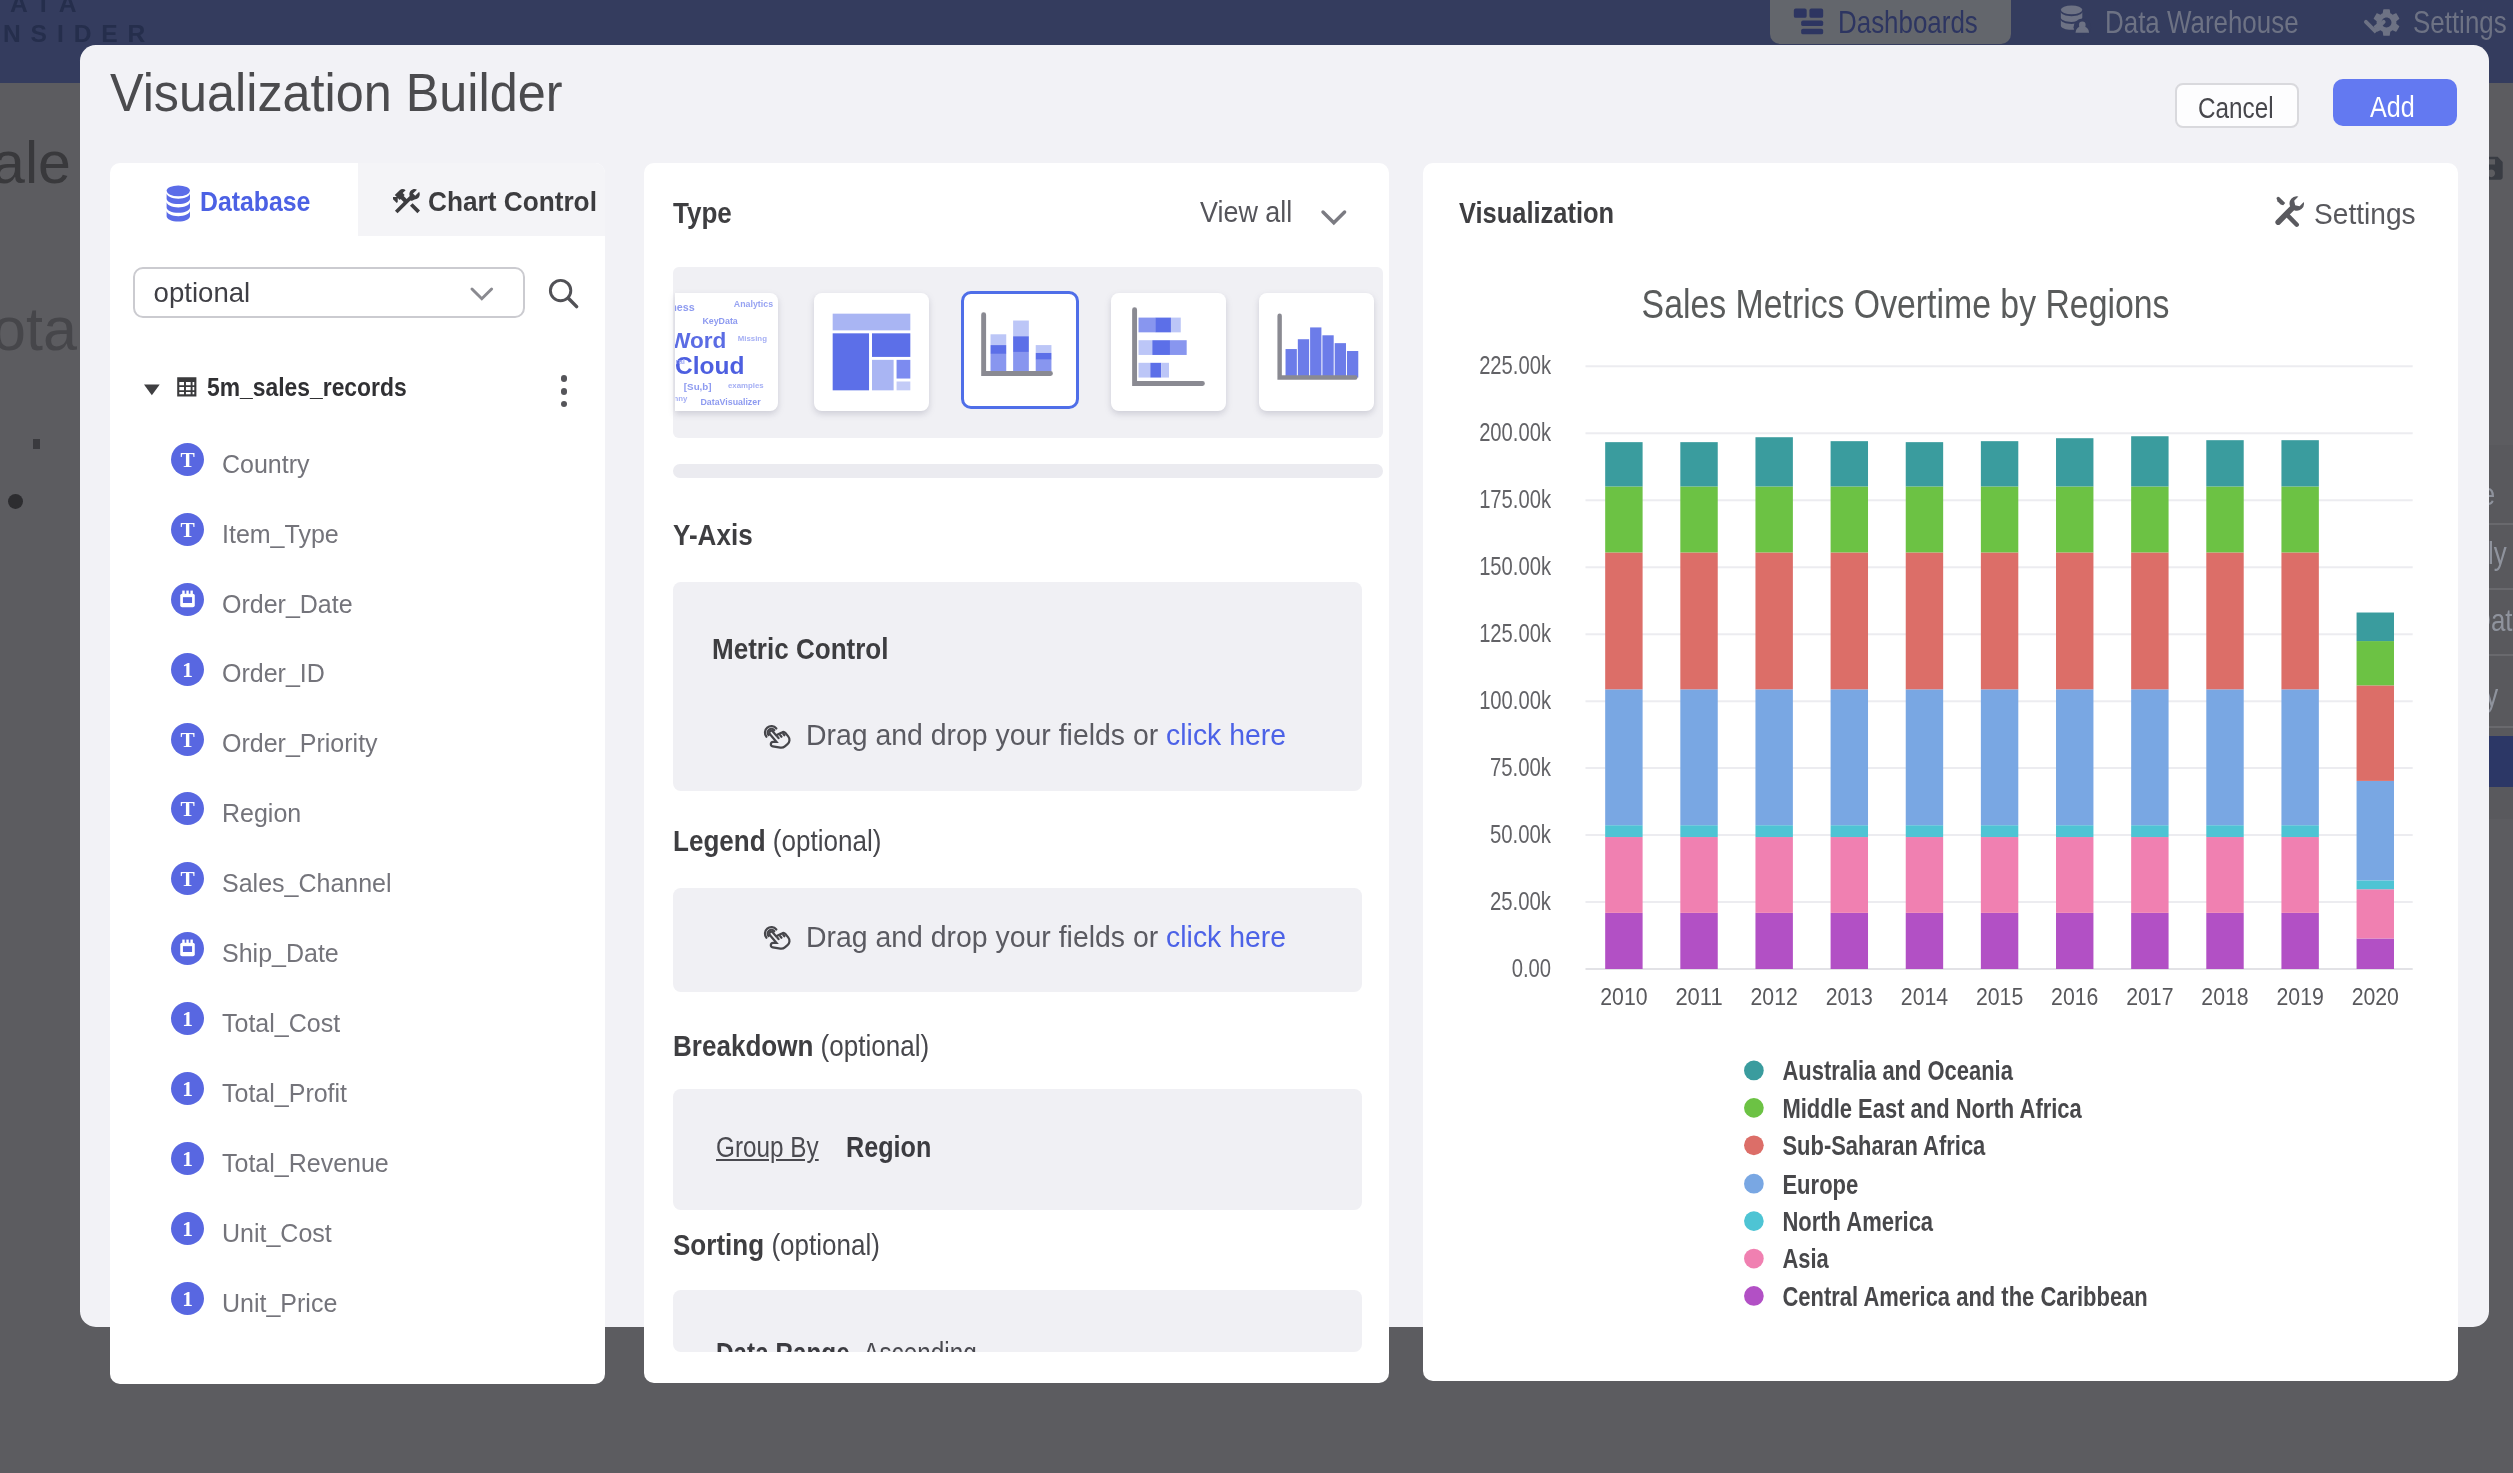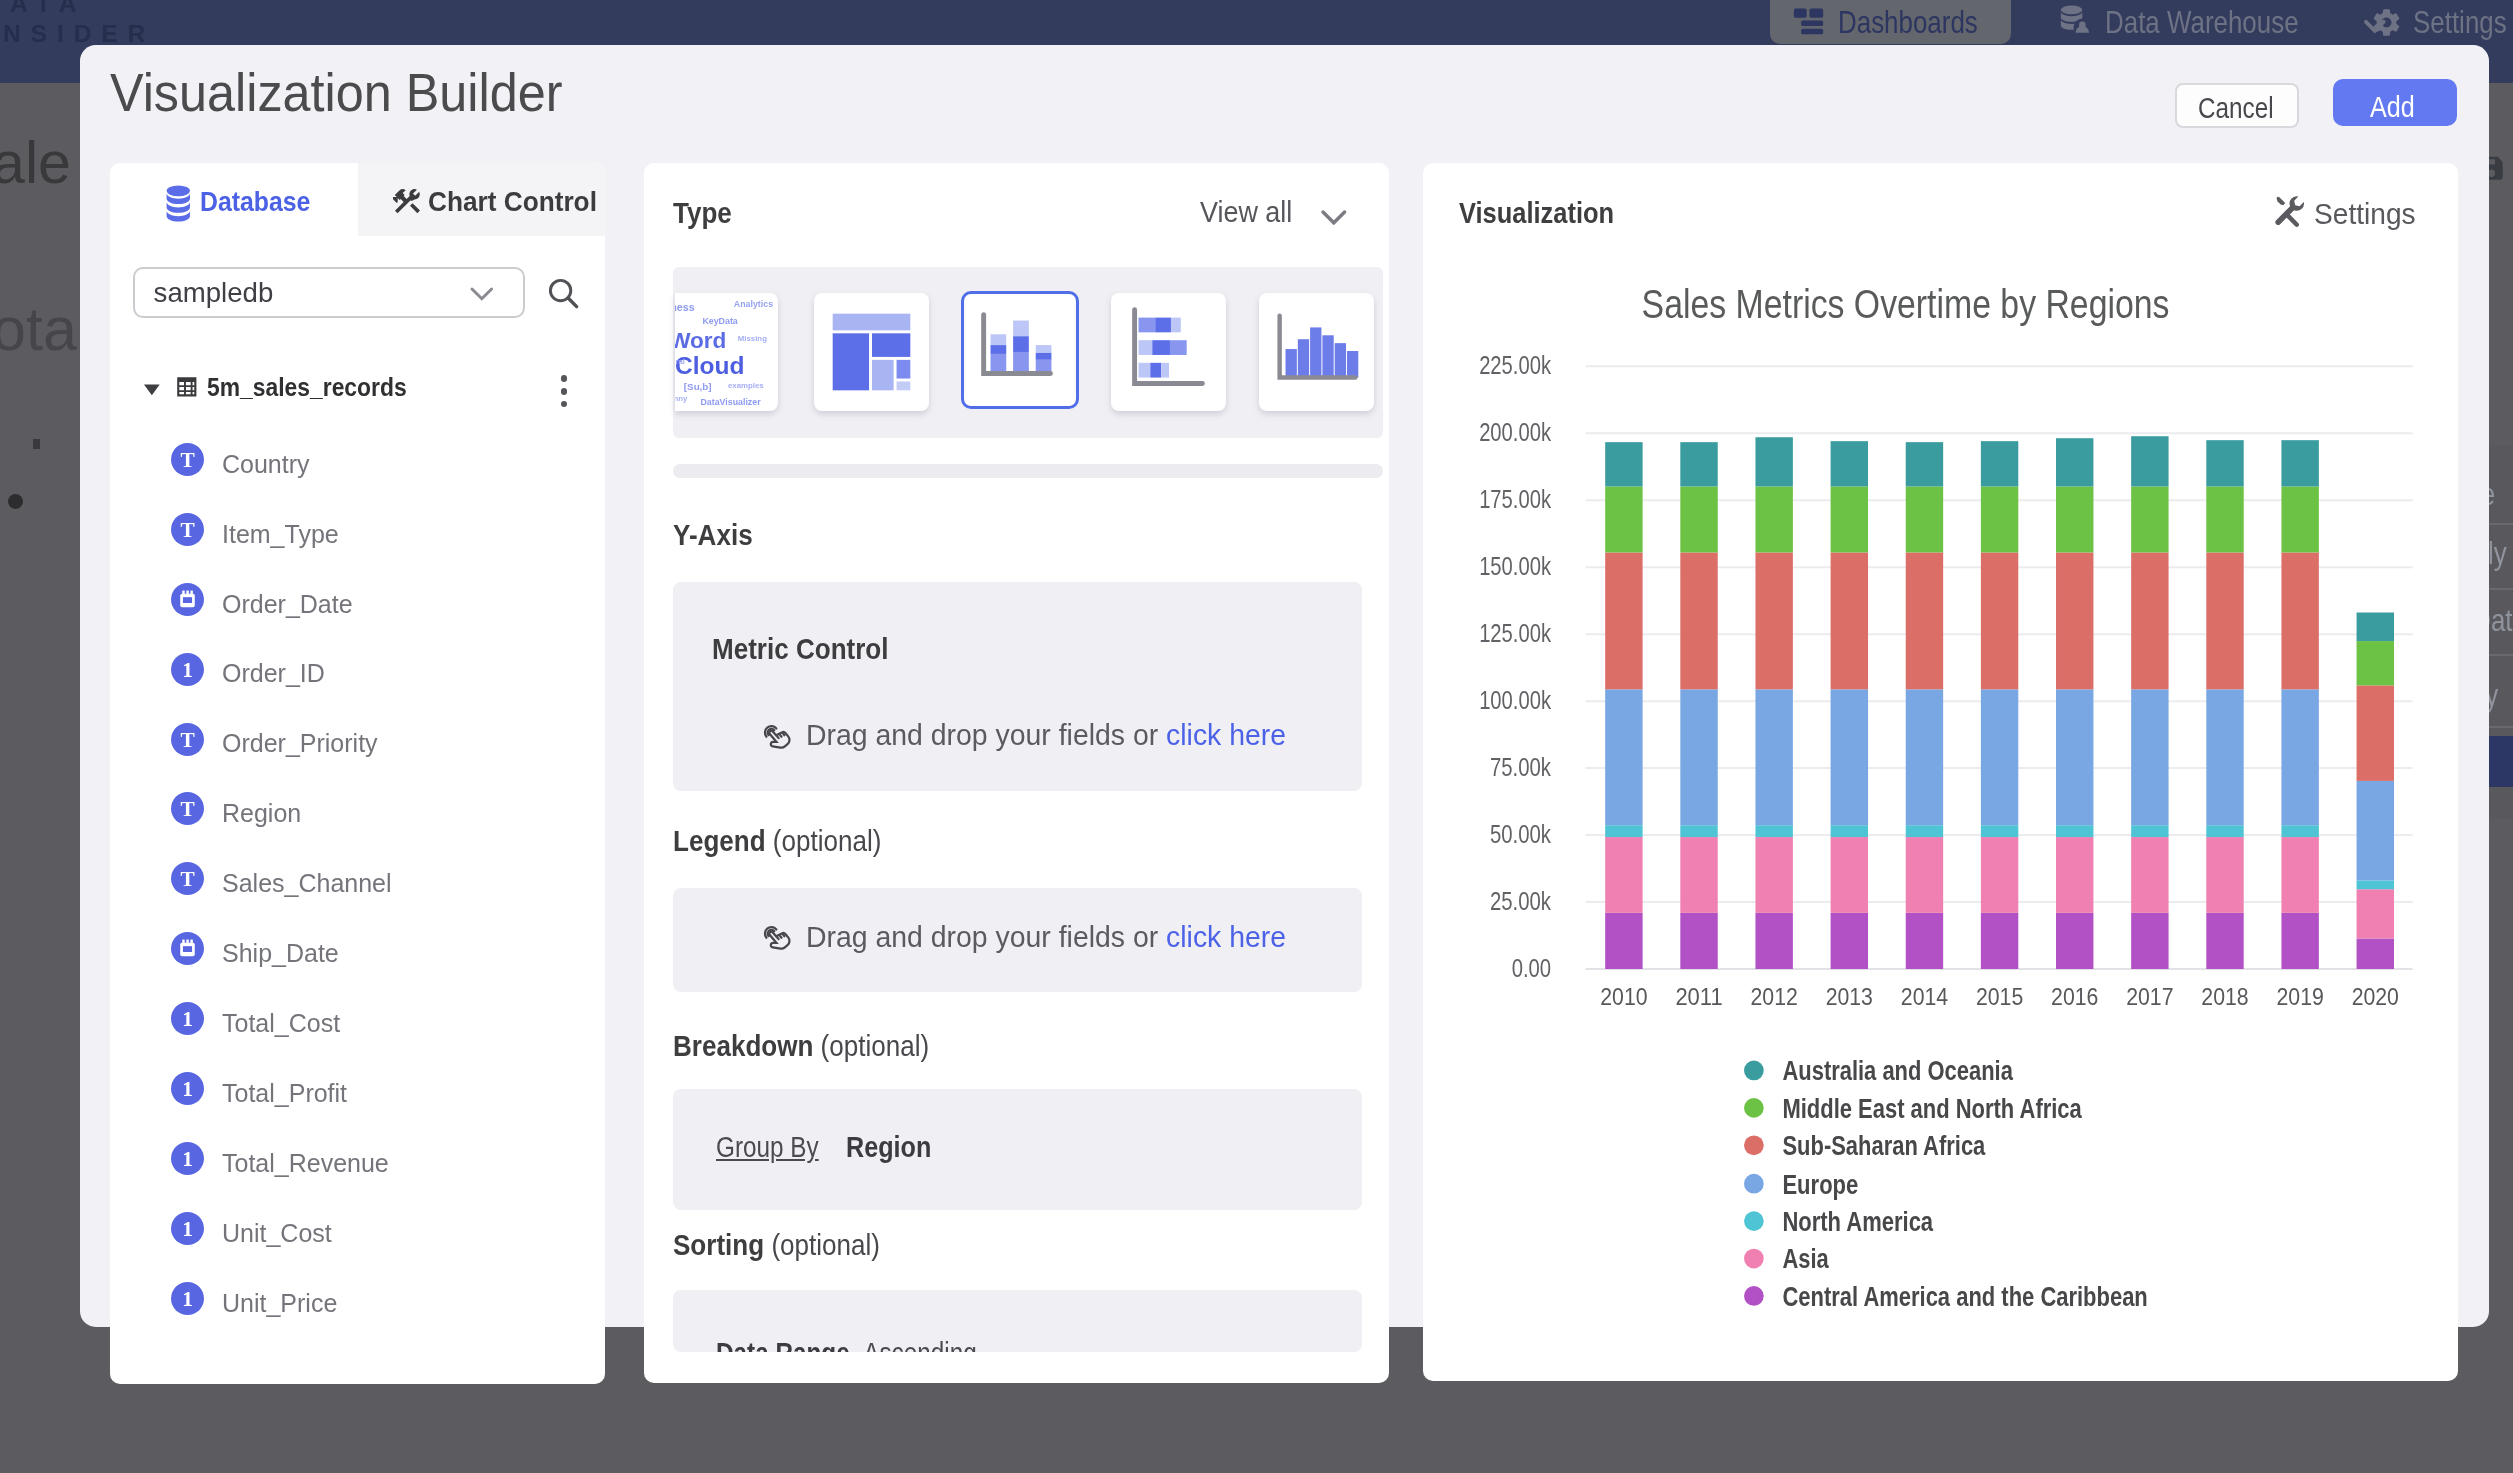--- a/index.html
+++ b/index.html
@@ -76,21 +76,21 @@
           <path d="M.5 17.5 c0 3 5.4 5.5 12 5.5 s12-2.5 12-5.5 v5.5 c0 3-5.4 5.5-12 5.5 s-12-2.5-12-5.5z"></path>
           <path d="M.5 26.5 c0 3 5.4 5.5 12 5.5 s12-2.5 12-5.5 v5.5 c0 3-5.4 5.5-12 5.5 s-12-2.5-12-5.5z"></path>
         </g>
   </svg>
   <div class="t" style="left:90px;top:24.6px;font-size:27.6px;font-weight:bold;color:#4c61e4;transform:scaleX(.9);">Database</div>
   <svg class="abs" style="left:283px;top:22.7px;" width="29.6" height="31.5" viewBox="0 0 24 24">
         <path fill="#3c3c3f" d="M13.78 15.3l6 6 2.11-2.16-6-6zM17.5 10.1c2.32 0 4.2-1.88 4.2-4.2 0-.69-.18-1.33-.47-1.91L18 7.22 16.18 5.4l3.23-3.23c-.58-.29-1.22-.47-1.91-.47-2.32 0-4.2 1.88-4.2 4.2 0 .49.09.96.25 1.4l-2.5 2.5-2.4-2.4.8-.8-1.6-1.6 2.4-2.4c-1.33-1.33-3.48-1.33-4.81 0l-4 4 1.6 1.6h-3.2l-.8.8 4 4 .8-.8v-3.2l1.6 1.6.8-.8 2.4 2.4-7.07 7.07 2.13 2.13 10.4-10.4c.44.16.91.25 1.4.25z"></path>
       </svg>
   <div class="t" style="left:318px;top:24.6px;font-size:27.6px;font-weight:bold;color:#3c3c3f;transform:scaleX(.95);">Chart Control</div>
   <div class="abs" style="left:23.6px;top:104px;width:392px;height:51px;background:#fff;border:2px solid #cbcbd0;border-radius:9.9px;"></div>
-  <div class="t" style="left:44px;top:116px;font-size:27.6px;color:#3f3f45;">sampledb</div>
+  <div class="t" style="left:44px;top:116px;font-size:27.6px;color:#3f3f45;">optional</div>
   <svg class="abs" style="left:359px;top:123px;" width="25.6" height="16.7" viewBox="0 0 26 17">
         <path d="M3 3 L13 13 L23 3" fill="none" stroke="#8a8a90" stroke-width="3" stroke-linecap="round"></path>
       </svg>
   <svg class="abs" style="left:436px;top:113px;" width="35" height="35" viewBox="0 0 36 36">
         <circle cx="15" cy="15" r="10.5" fill="none" stroke="#515156" stroke-width="3"></circle>
         <line x1="23" y1="23" x2="31.5" y2="31.5" stroke="#515156" stroke-width="3.6" stroke-linecap="round"></line>
       </svg>
   <svg class="abs" style="left:33px;top:220px;" width="17.7" height="13.8" viewBox="0 0 18 14">
         <path d="M1 1.5 h16 l-8 11z" fill="#3f3f42"></path>
       </svg>

